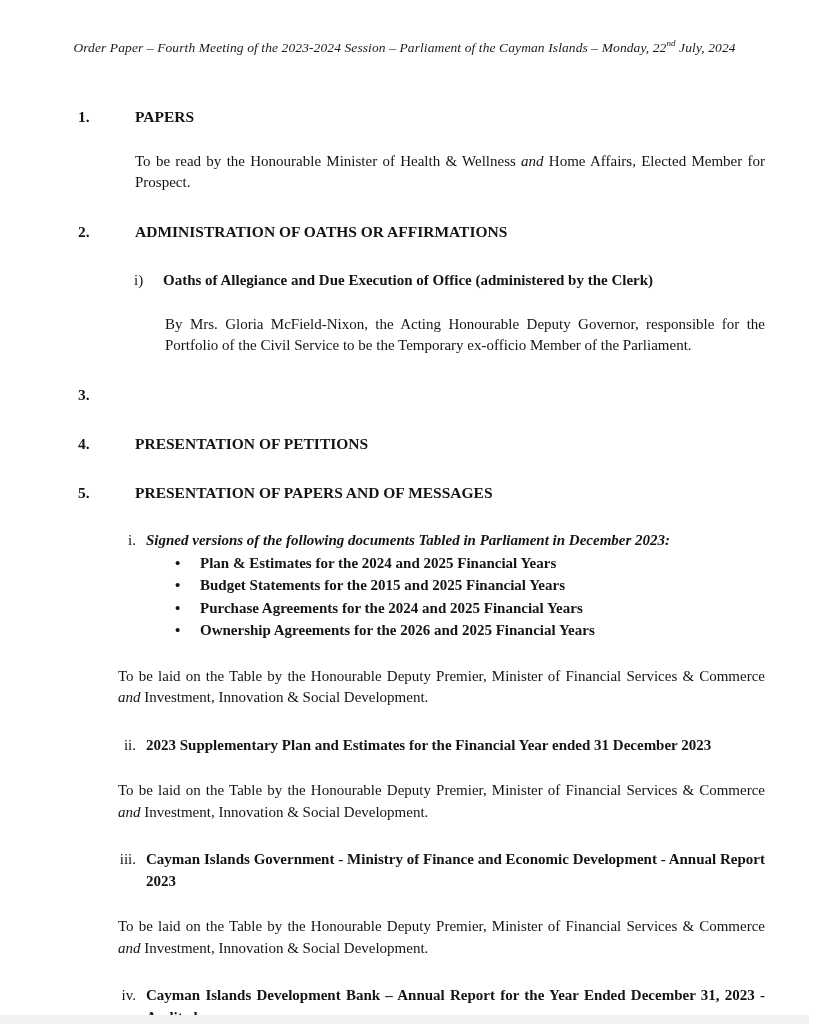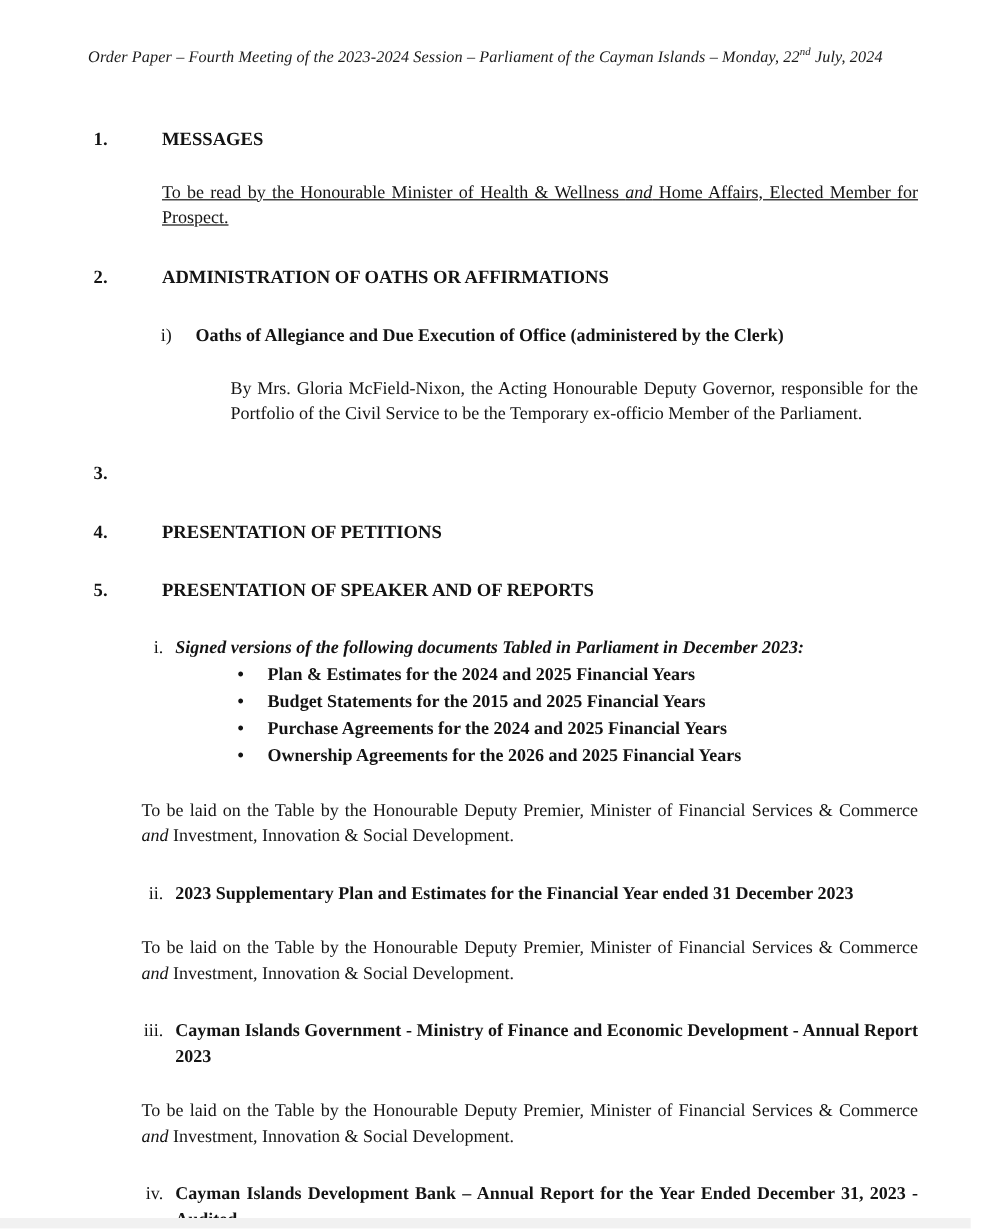--- a/index.html
+++ b/index.html
@@ -38,22 +38,22 @@
   .item .num { width: 57px; flex: none; }
   .item .ititle { flex: 1; }
   .item .ititle.narrow { max-width: 560px; }
   
   .body {
     margin: 23px 0 0 0;
     font-size: 15px;
     line-height: 21.5px;
     text-align: justify;
   }
-  .ind1 { margin-left: 57px; text-decoration: underline; }
-  .ind2 { margin-left: 114px; }
+  .ind1 { margin-left: 57px; }
+  .ind2 { margin-left: 87px; }
   .laid { margin-left: 40px; margin-top: 24px; }
   .body i, .doc i { font-style: italic; }
   
   .subitem {
     display: flex;
     margin-top: 27px;
     margin-left: 56px;
     font-weight: bold;
     font-size: 15px;
     line-height: 21px;
@@ -80,21 +80,21 @@
   .paper .ptitle.bolditalic { font-style: italic; }
   
   ul.bullets {
     margin: 1px 0 0 122px;
     padding: 0;
     list-style: none;
     font-weight: bold;
     font-size: 15px;
     line-height: 22.4px;
   }
-  ul.bullets li { position: relative; margin-left: 23px; }
+  ul.bullets li { position: relative; }
   ul.bullets li::before {
     content: "\2022";
     position: absolute;
     left: -25px;
     top: 0;
   }
   .bottom-edge {
     position: absolute;
     left: 0; right: 0; bottom: 0;
     height: 9px;
@@ -105,21 +105,21 @@
 <body>
 
 <div class="page doc">
 
   <div class="doc-header"><span>Order Paper – Fourth Meeting of the 2023-2024 Session – Parliament of the Cayman Islands – Monday, 22</span><sup>nd</sup><span> July, 2024</span></div>
 
   <div class="content">
 
     <div class="item first">
       <div class="num">1.</div>
-      <div class="ititle">MESSAGES</div>
+      <div class="ititle">PAPERS</div>
     </div>
     <p class="body ind1"><span>To be read by the Honourable Minister of Health &amp; Wellness </span><i>and</i><span> Home Affairs, Elected Member for Prospect.</span></p>
 
     <div class="item">
       <div class="num">2.</div>
       <div class="ititle">ADMINISTRATION OF OATHS OR AFFIRMATIONS</div>
     </div>
     <div class="subitem">
       <div class="submarker">i)</div>
       <div class="subtitle">Oaths of Allegiance and Due Execution of Office (administered by the Clerk)</div>
@@ -130,21 +130,21 @@
       <div class="num">3.</div>
     </div>
 
     <div class="item">
       <div class="num">4.</div>
       <div class="ititle">PRESENTATION OF PETITIONS</div>
     </div>
 
     <div class="item">
       <div class="num">5.</div>
-      <div class="ititle">PRESENTATION OF SPEAKER AND OF REPORTS</div>
+      <div class="ititle">PRESENTATION OF PAPERS AND OF MESSAGES</div>
     </div>
 
     <div class="paper">
       <div class="pmarker">i.</div>
       <div class="ptitle bolditalic">Signed versions of the following documents Tabled in Parliament in December 2023:</div>
     </div>
     <ul class="bullets">
       <li>Plan &amp; Estimates for the 2024 and 2025 Financial Years</li>
       <li>Budget Statements for the 2015 and 2025 Financial Years</li>
       <li>Purchase Agreements for the 2024 and 2025 Financial Years</li>

